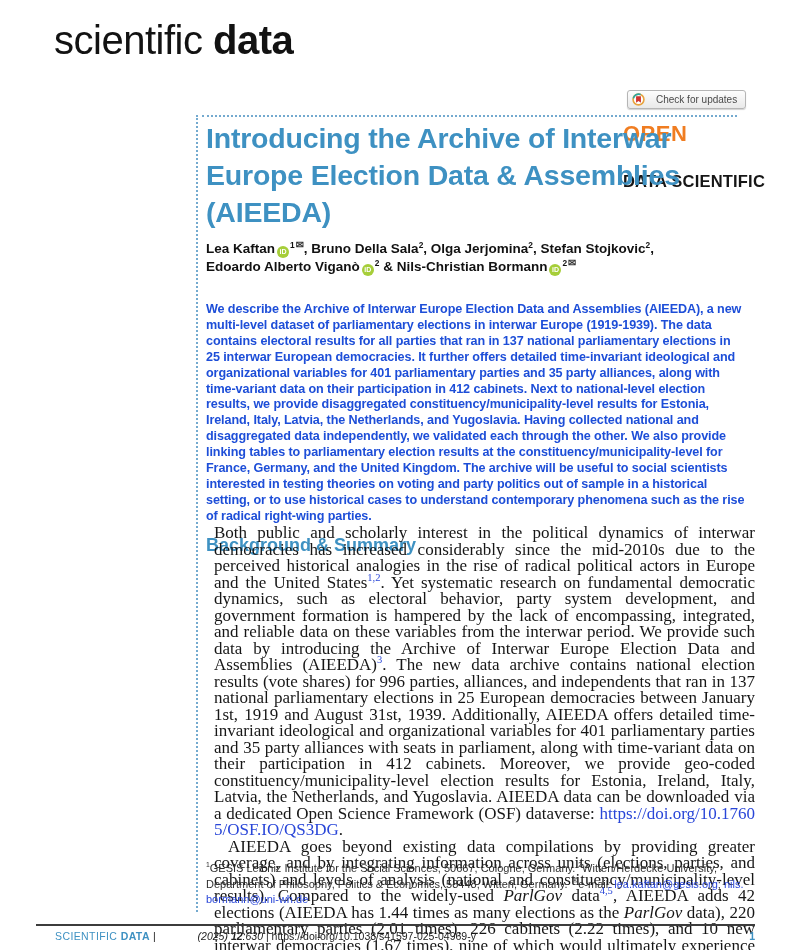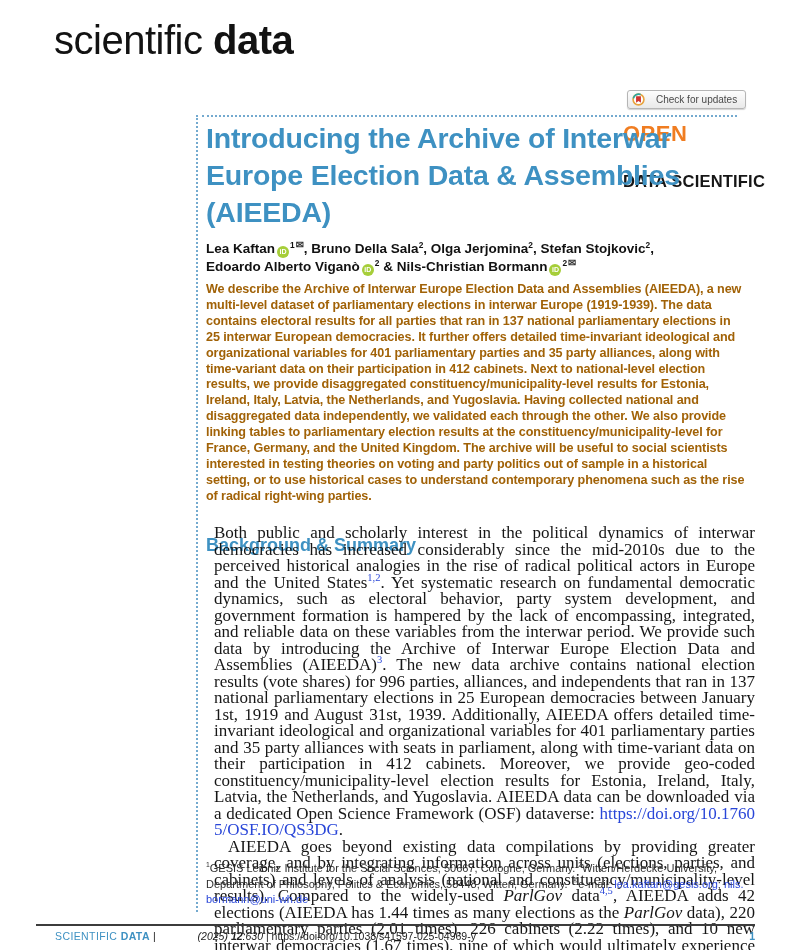--- a/index.html
+++ b/index.html
@@ -25,21 +25,21 @@
   .badge svg{display:block;}
 
   .h-dots{position:absolute;left:202px;top:115px;width:535px;border-top:2px dotted var(--dots);}
   .v-dots{position:absolute;left:196px;top:115px;height:797px;border-left:2px dotted var(--dots);}
   .open{position:absolute;top:121px;right:0;width:168px;color:var(--orange);font-weight:800;font-size:22px;letter-spacing:.5px;}
   .kicker{position:absolute;top:172px;right:0;width:168px;color:#161616;font-weight:700;font-size:16.5px;letter-spacing:.2px;}
 
   .main{position:absolute;left:206px;top:118px;width:541px;}
   .title{position:absolute;top:2px;left:0;width:100%;font-size:28.5px;line-height:37px;font-weight:700;color:var(--accent);letter-spacing:-0.2px;}
   .authors{position:absolute;top:122px;left:0;width:100%;font-size:13.5px;line-height:18px;font-weight:700;color:#111;}
-  .abstract{position:absolute;top:164px;left:0;width:100%;font-size:12.6px;line-height:15.9px;font-weight:700;color:#a16207;letter-spacing:-0.1px;}
+  .abstract{position:absolute;top:184px;left:0;width:100%;font-size:12.6px;line-height:15.9px;font-weight:700;color:#1d4ed8;letter-spacing:-0.1px;}
   .sec-head{position:absolute;top:389px;left:0;width:100%;font-size:18px;font-weight:700;color:var(--accent);margin-top:28px;}
   .bodytext{position:absolute;top:407px;left:8px;width:100%;font-family:"Liberation Serif",serif;font-size:17px;line-height:16.5px;color:#161616;text-align:justify;}
   .bodytext .p2{text-indent:14px;text-align-last:justify;}
   .footnote{position:absolute;top:743px;left:0;width:100%;font-size:11px;line-height:15.5px;color:#2e2e2e;}
   .footnote .lnk{color:var(--link);}
 
   sup{font-size:.62em;vertical-align:super;line-height:0;}
   sup.ref{color:var(--link);}
   .lnk{color:var(--link);text-decoration:none;cursor:pointer;word-break:break-all;}
   em{font-style:italic;}

